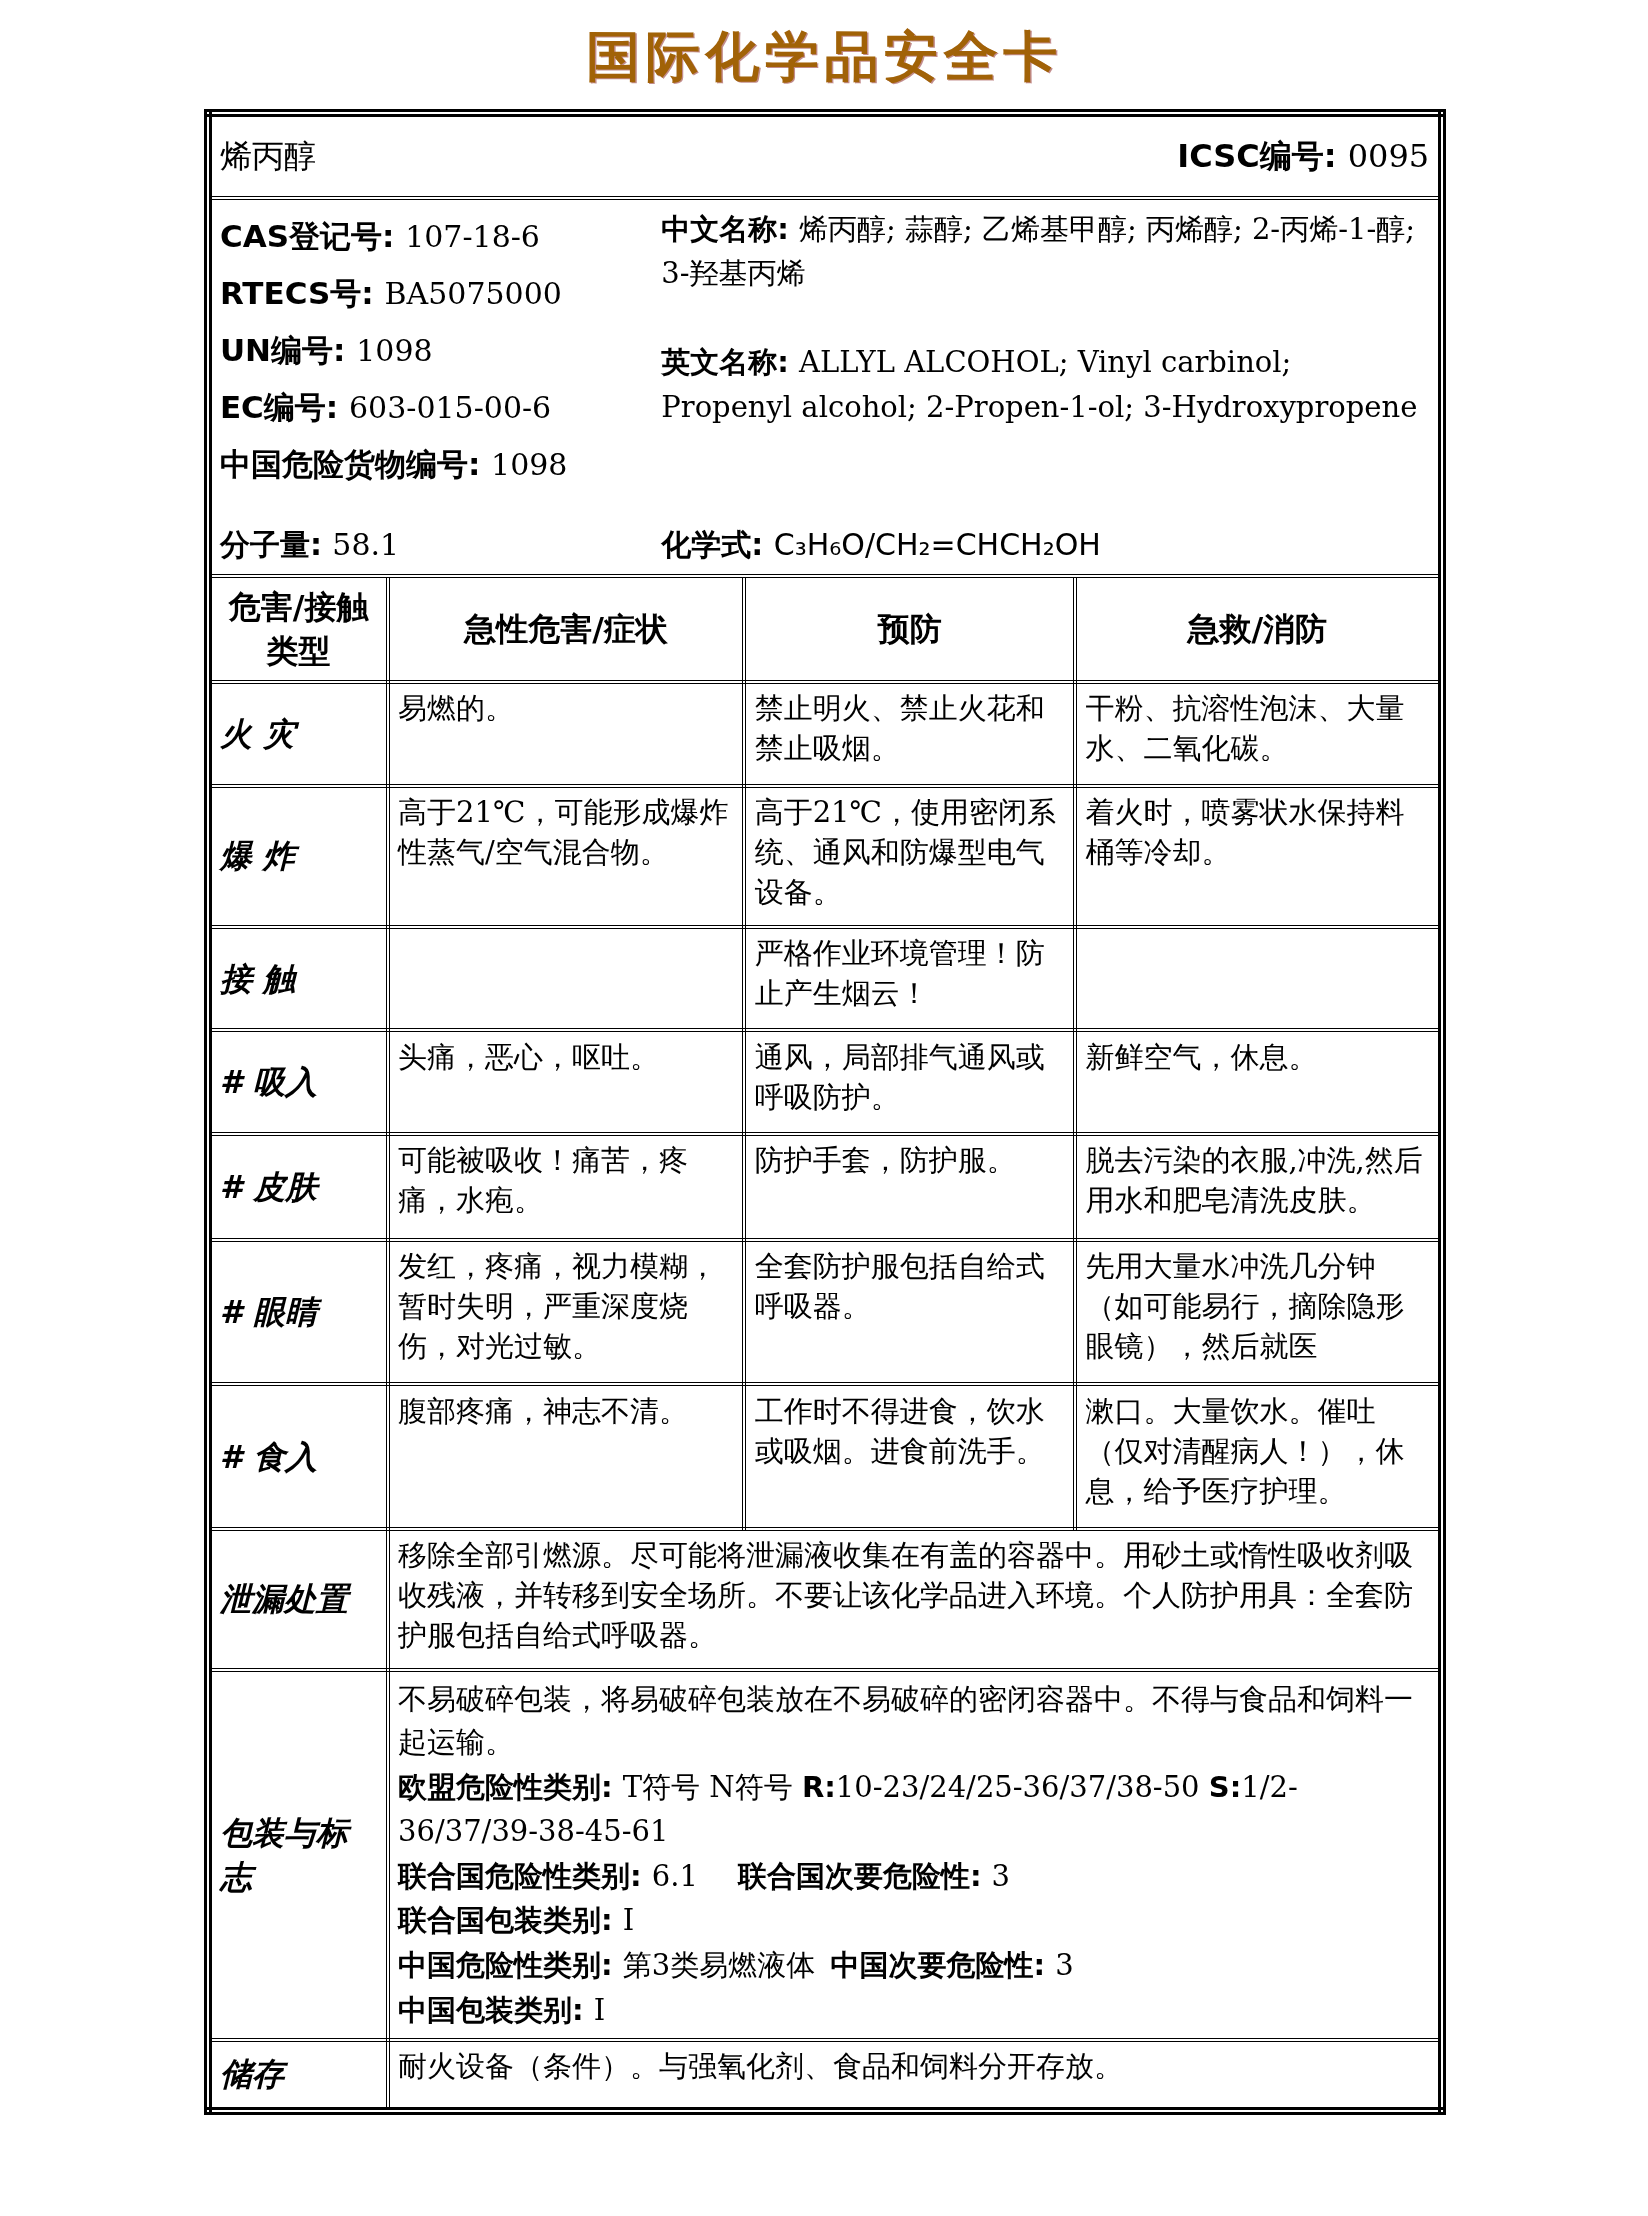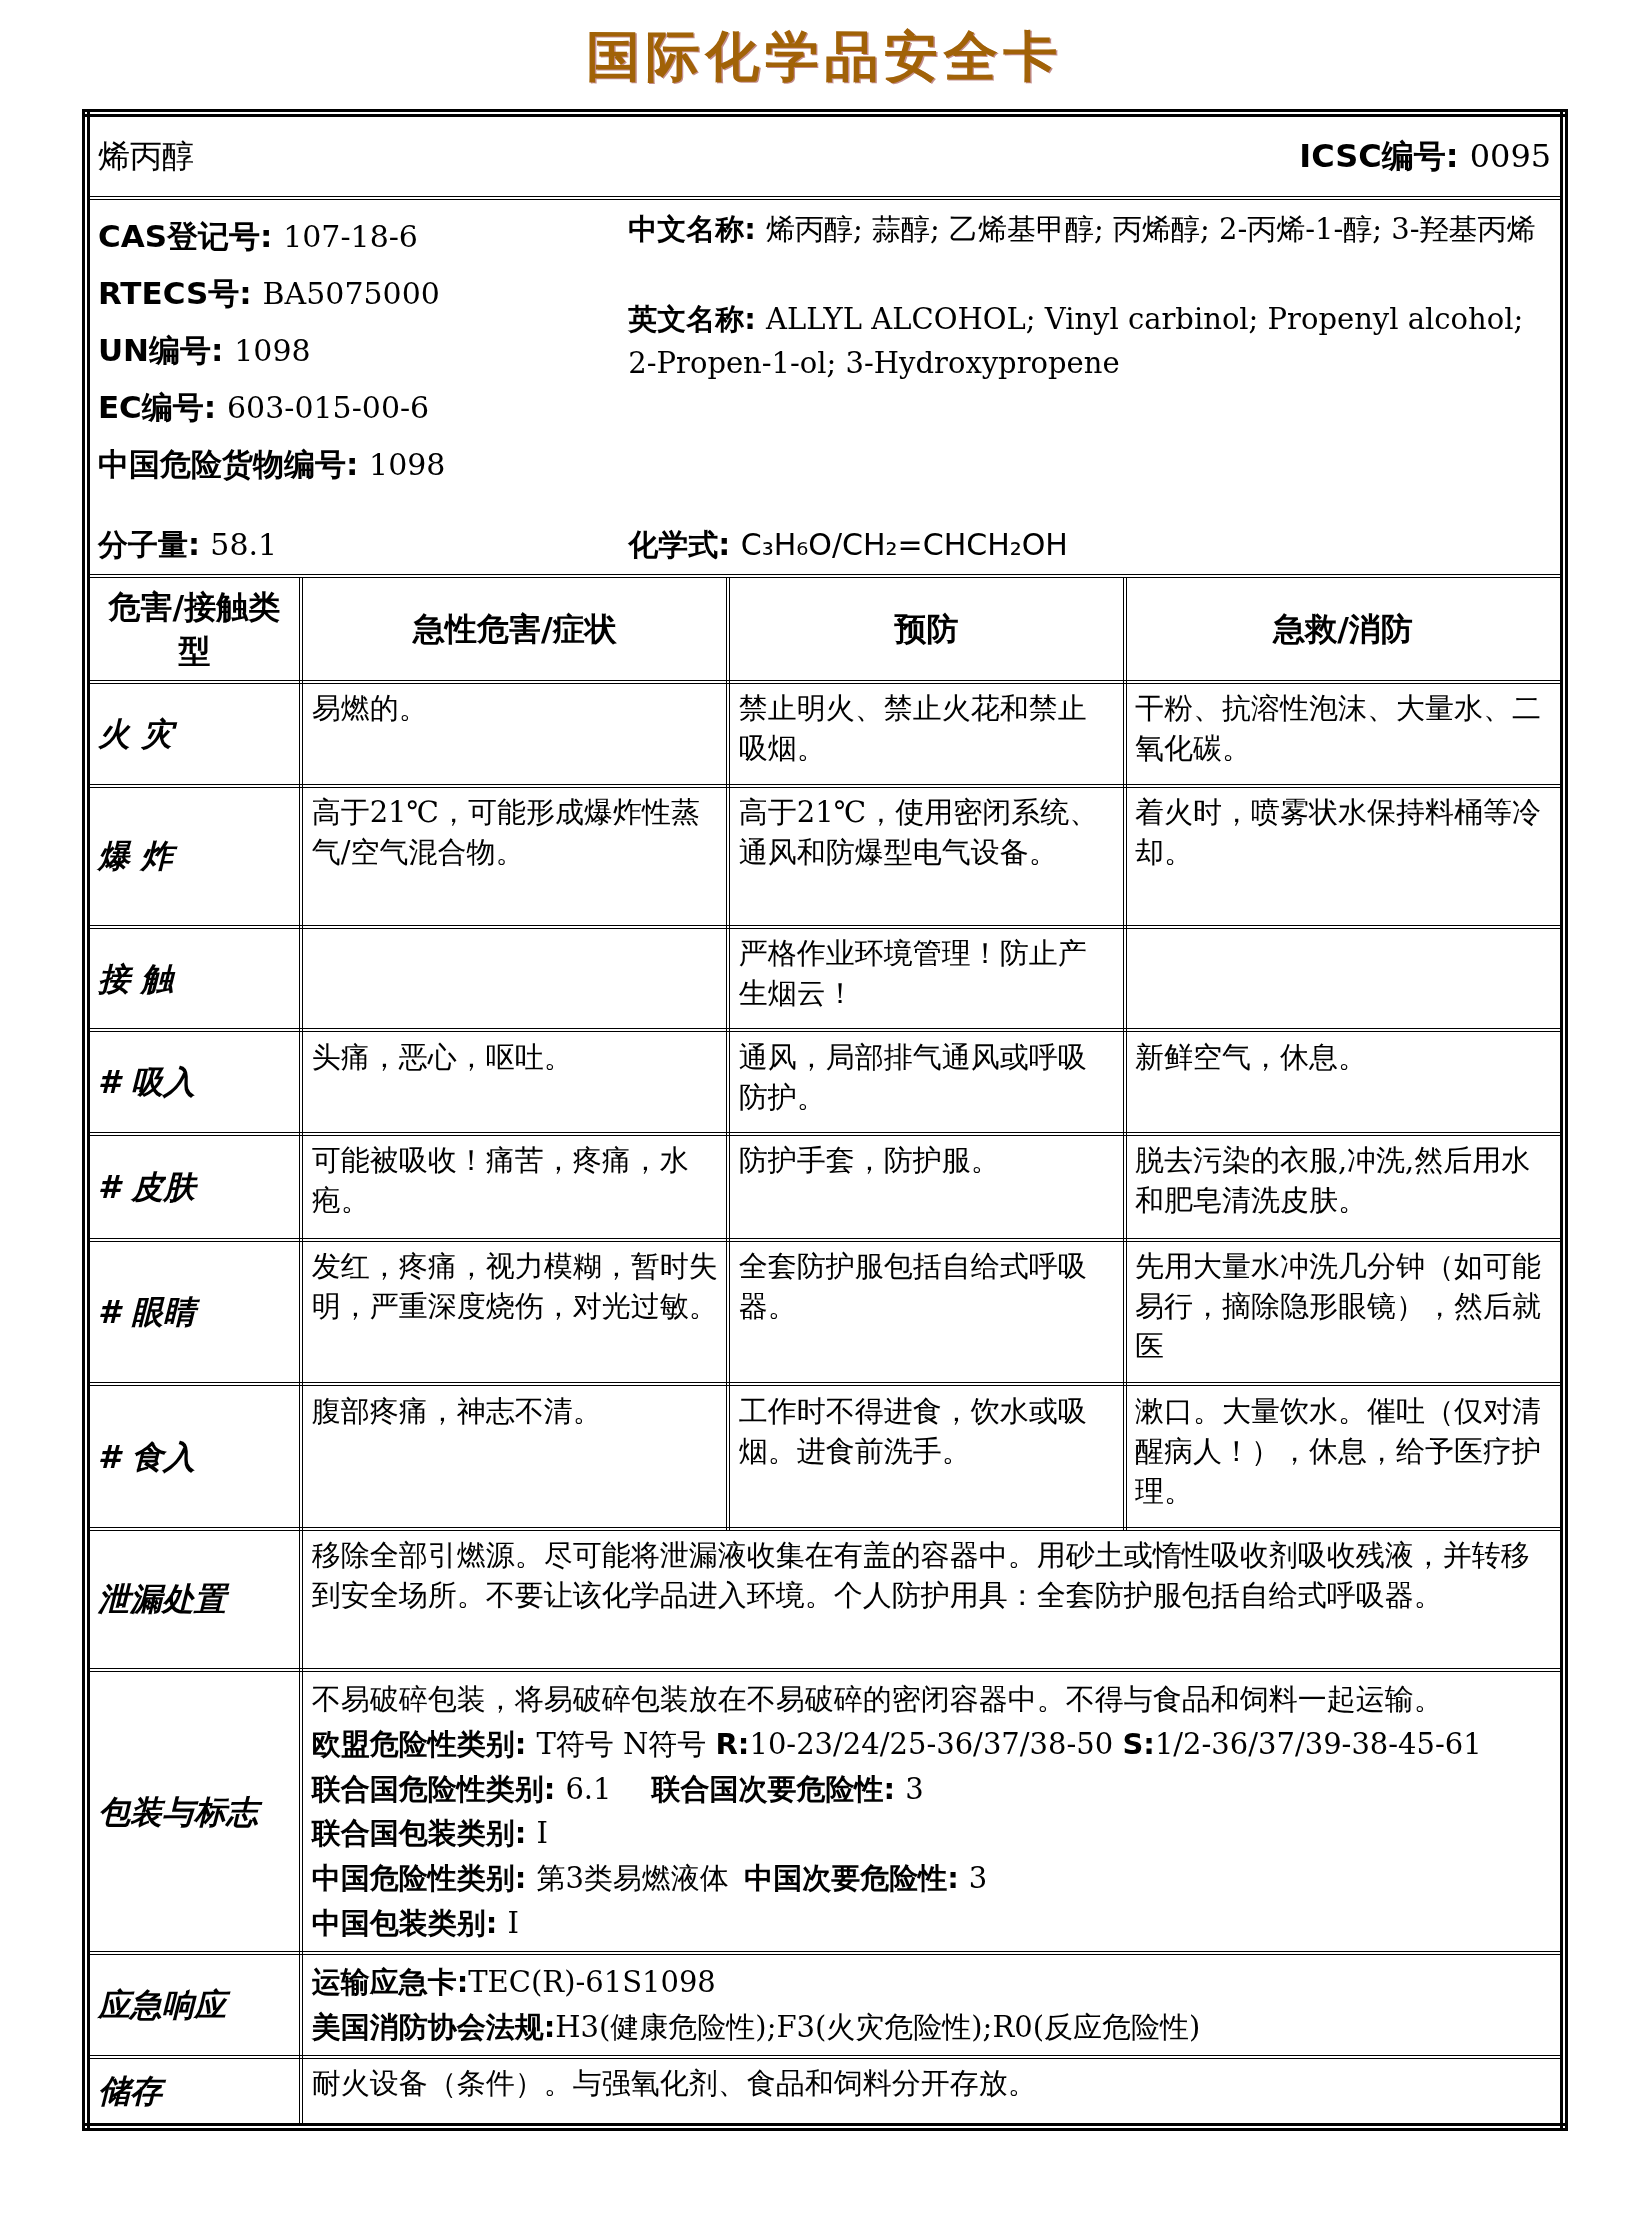--- a/index.html
+++ b/index.html
@@ -18,21 +18,21 @@
     margin: 21px auto 15.3px;
     text-align: center;
     font-family: Liberation Serif, serif;
     font-weight: bold;
     font-size: 54px;
     letter-spacing: 5.6px;
     color: #a16207;
     text-shadow: 1.4px 1.4px 0 rgba(120,0,0,0.45);
   }
   table.card {
-    width: 1486px;
+    width: 1242px;
     margin: 0 auto;
     border-collapse: collapse;
     table-layout: fixed;
     border: 8.4px double #000;
   }
   td {
     border: 4.2px double #000;
     padding: 4.2px 8.4px;
     vertical-align: top;
     font-size: 29px;
@@ -222,31 +222,20 @@
       </div>
       <div class="pl">
         <span class="lbl">中国危险性类别: </span><span>第3类易燃液体</span><span class="lbl gap-sm">中国次要危险性: </span><span>3</span>
       </div>
       <div class="pl">
         <span class="lbl">中国包装类别: </span><span>I</span>
       </div>
     </td>
   </tr>
 
-  <tr>
-    <td class="rowlabel lbl" style="height:91px">应急响应</td>
-    <td colspan="3">
-      <div class="pl">
-        <span class="lbl">运输应急卡:</span><span>TEC(R)-61S1098</span>
-      </div>
-      <div class="pl">
-        <span class="lbl">美国消防协会法规:</span><span>H3(健康危险性);F3(火灾危险性);R0(反应危险性)</span>
-      </div>
-    </td>
-  </tr>
 
   <tr>
     <td class="rowlabel lbl" style="height:56px">储存</td>
     <td colspan="3">耐火设备（条件）。与强氧化剂、食品和饲料分开存放。</td>
   </tr>
 
 </tbody>
   </table>
 
 

